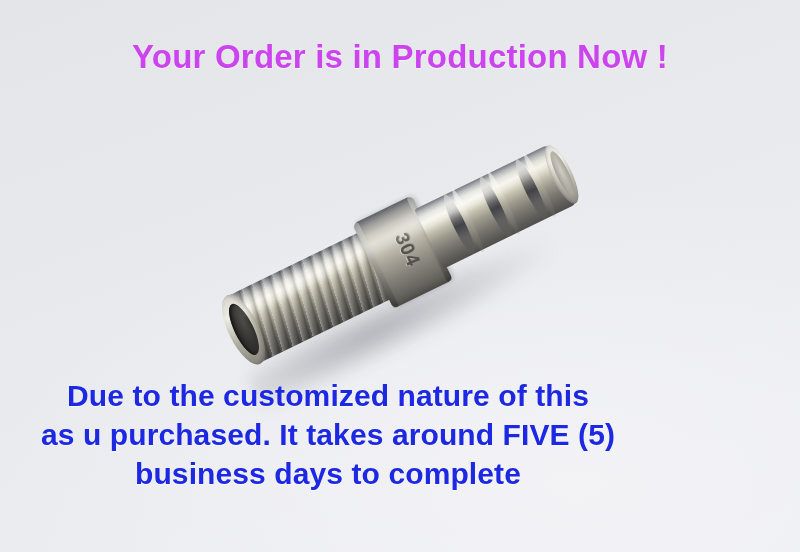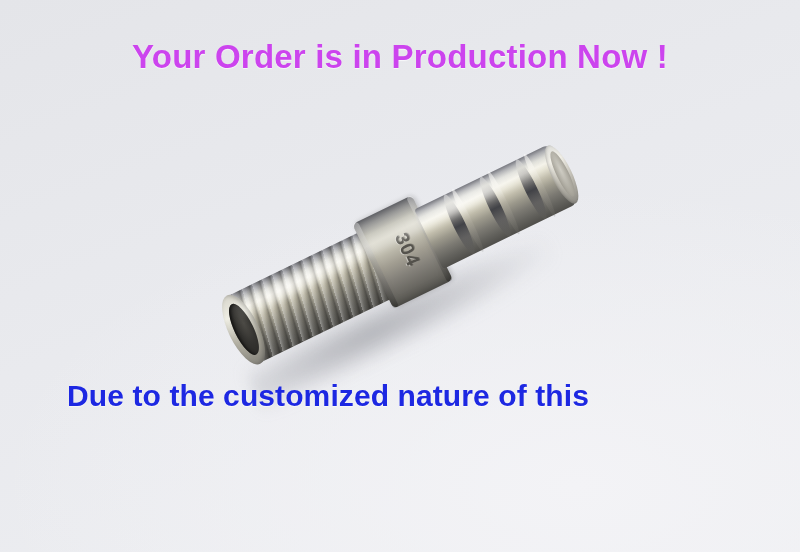--- a/index.html
+++ b/index.html
@@ -361,15 +361,17 @@
         <div class="barb-cap"></div>
         <div class="barb-cap-face"></div>
 
         <div class="specular"></div>
       </div>
     </div>
   </div>
 
   <div class="notice">
     <span class="line">Due to the customized nature of this</span>
+    <span class="line">as u purchased. It takes around FIVE (5)</span>
+    <span class="line">business days to complete</span>
   </div>
 
 </div>
 
 </body></html>

